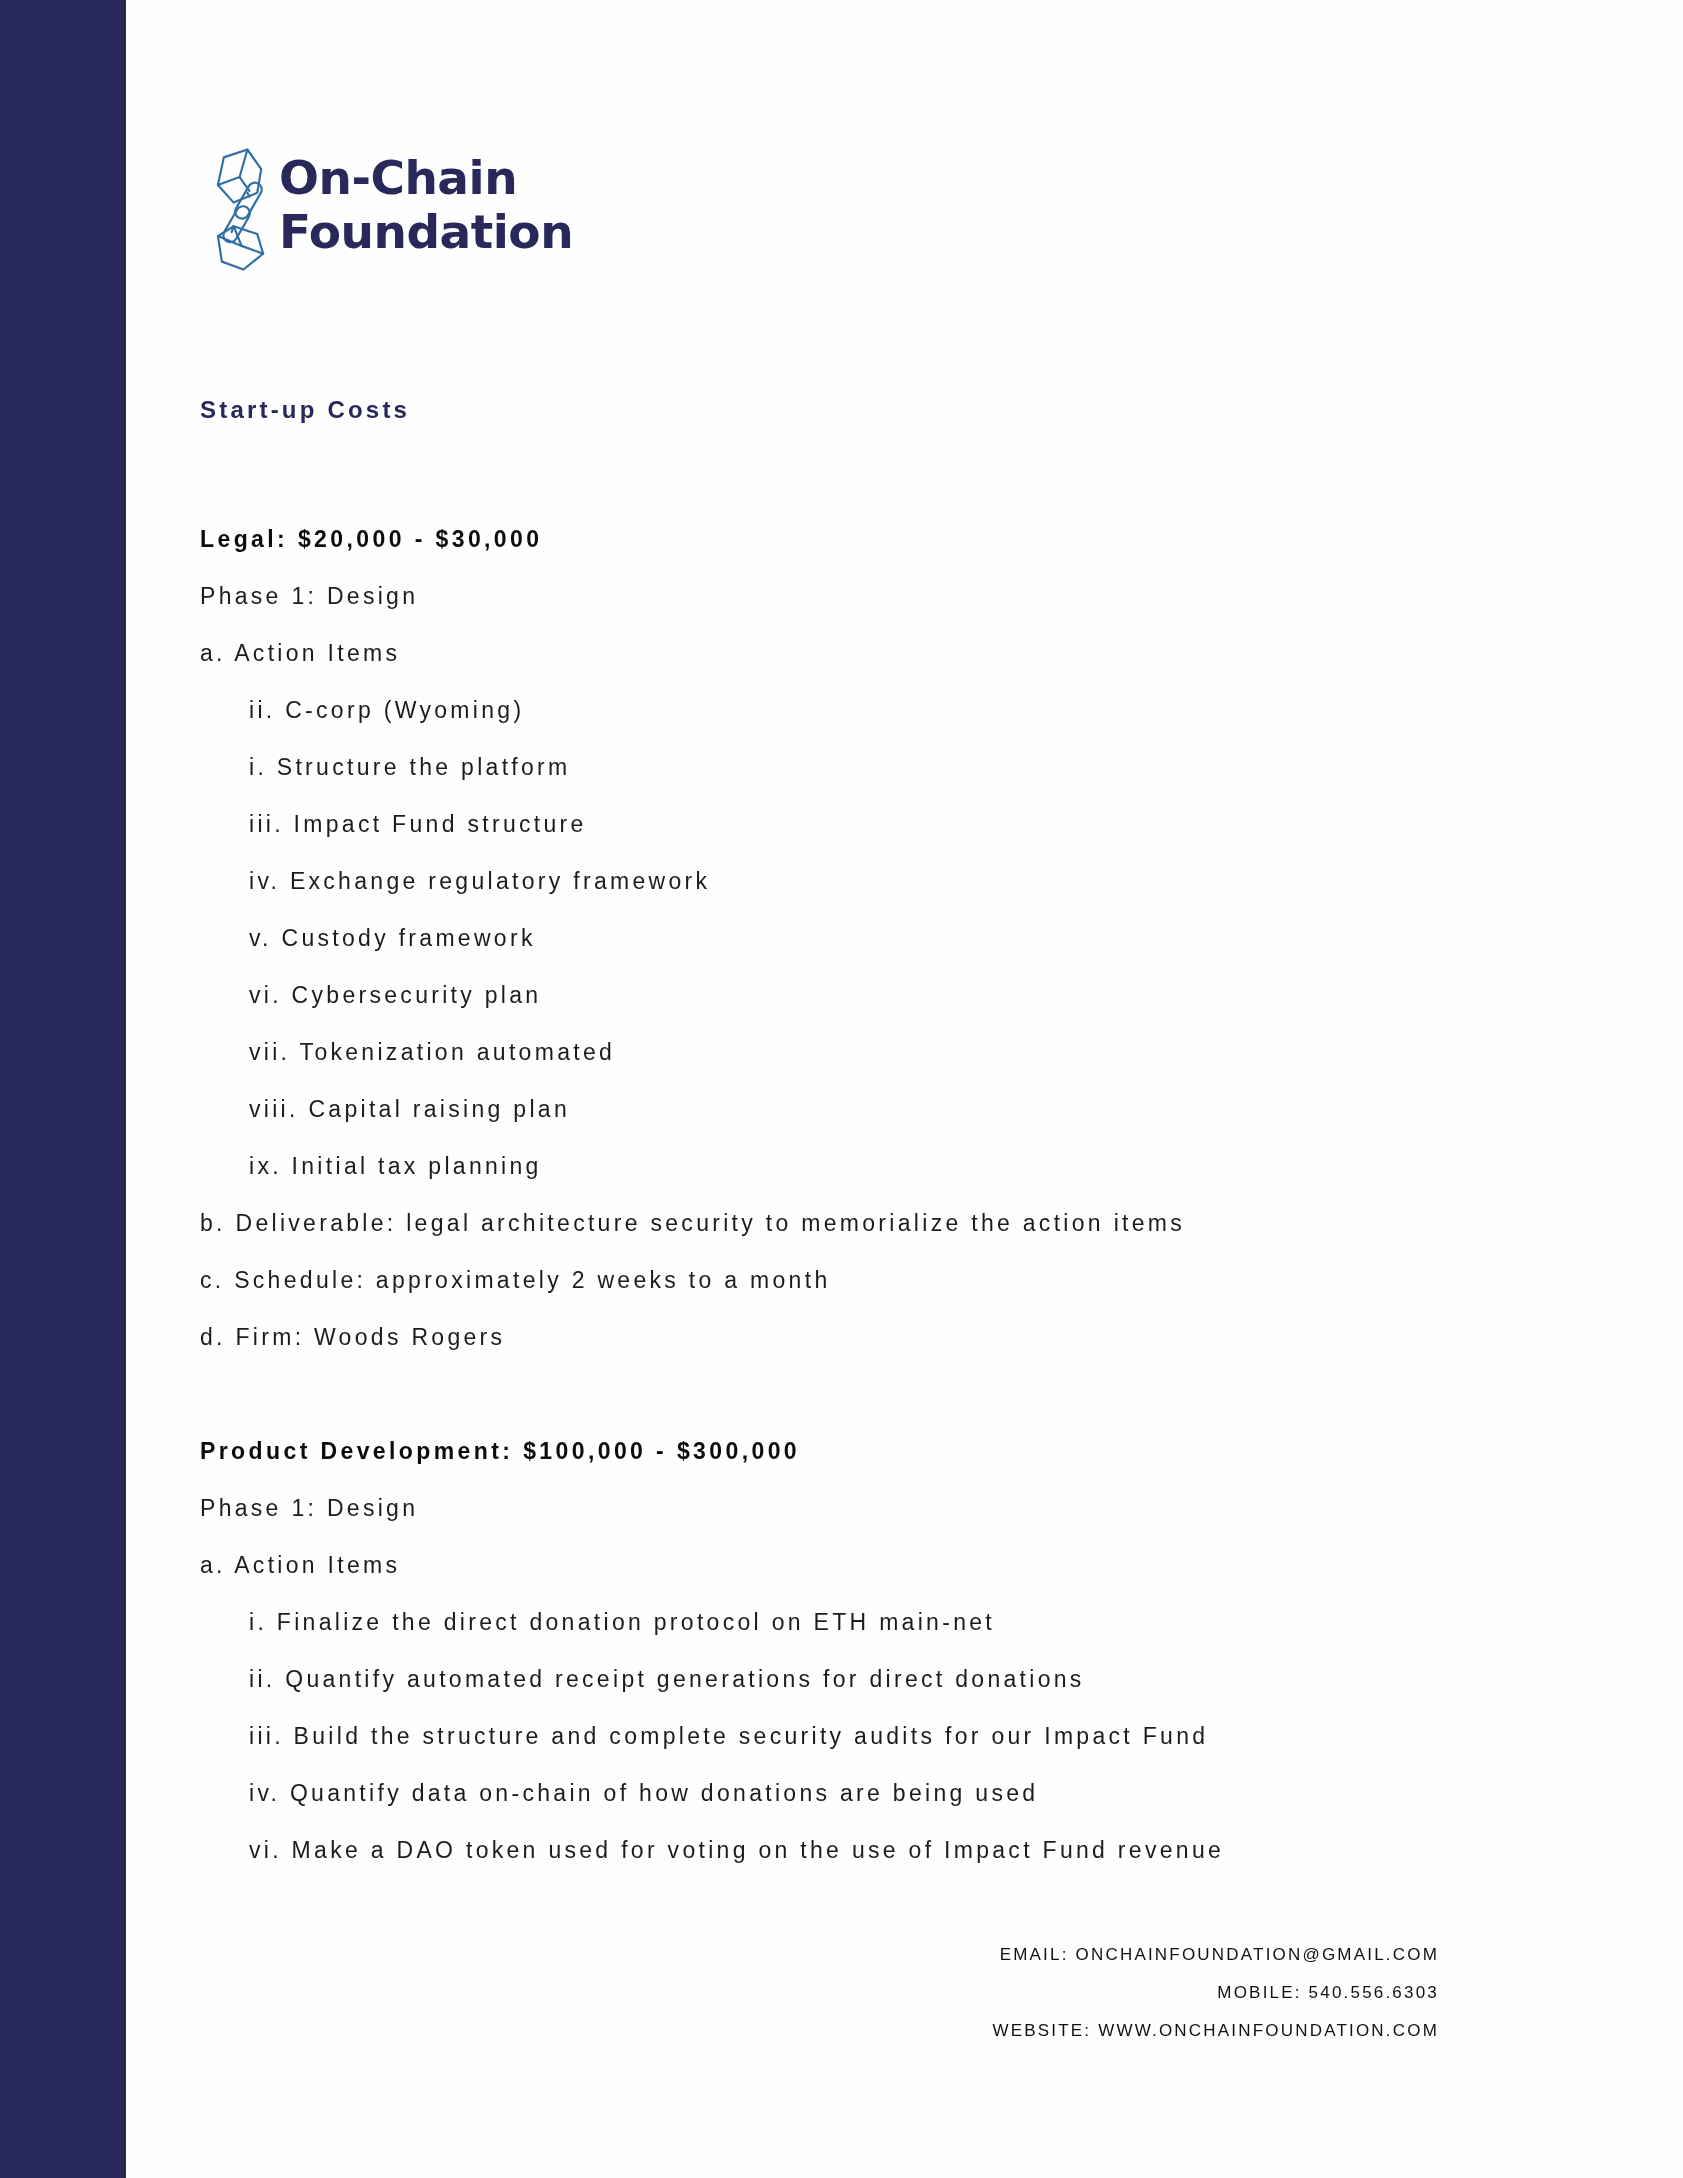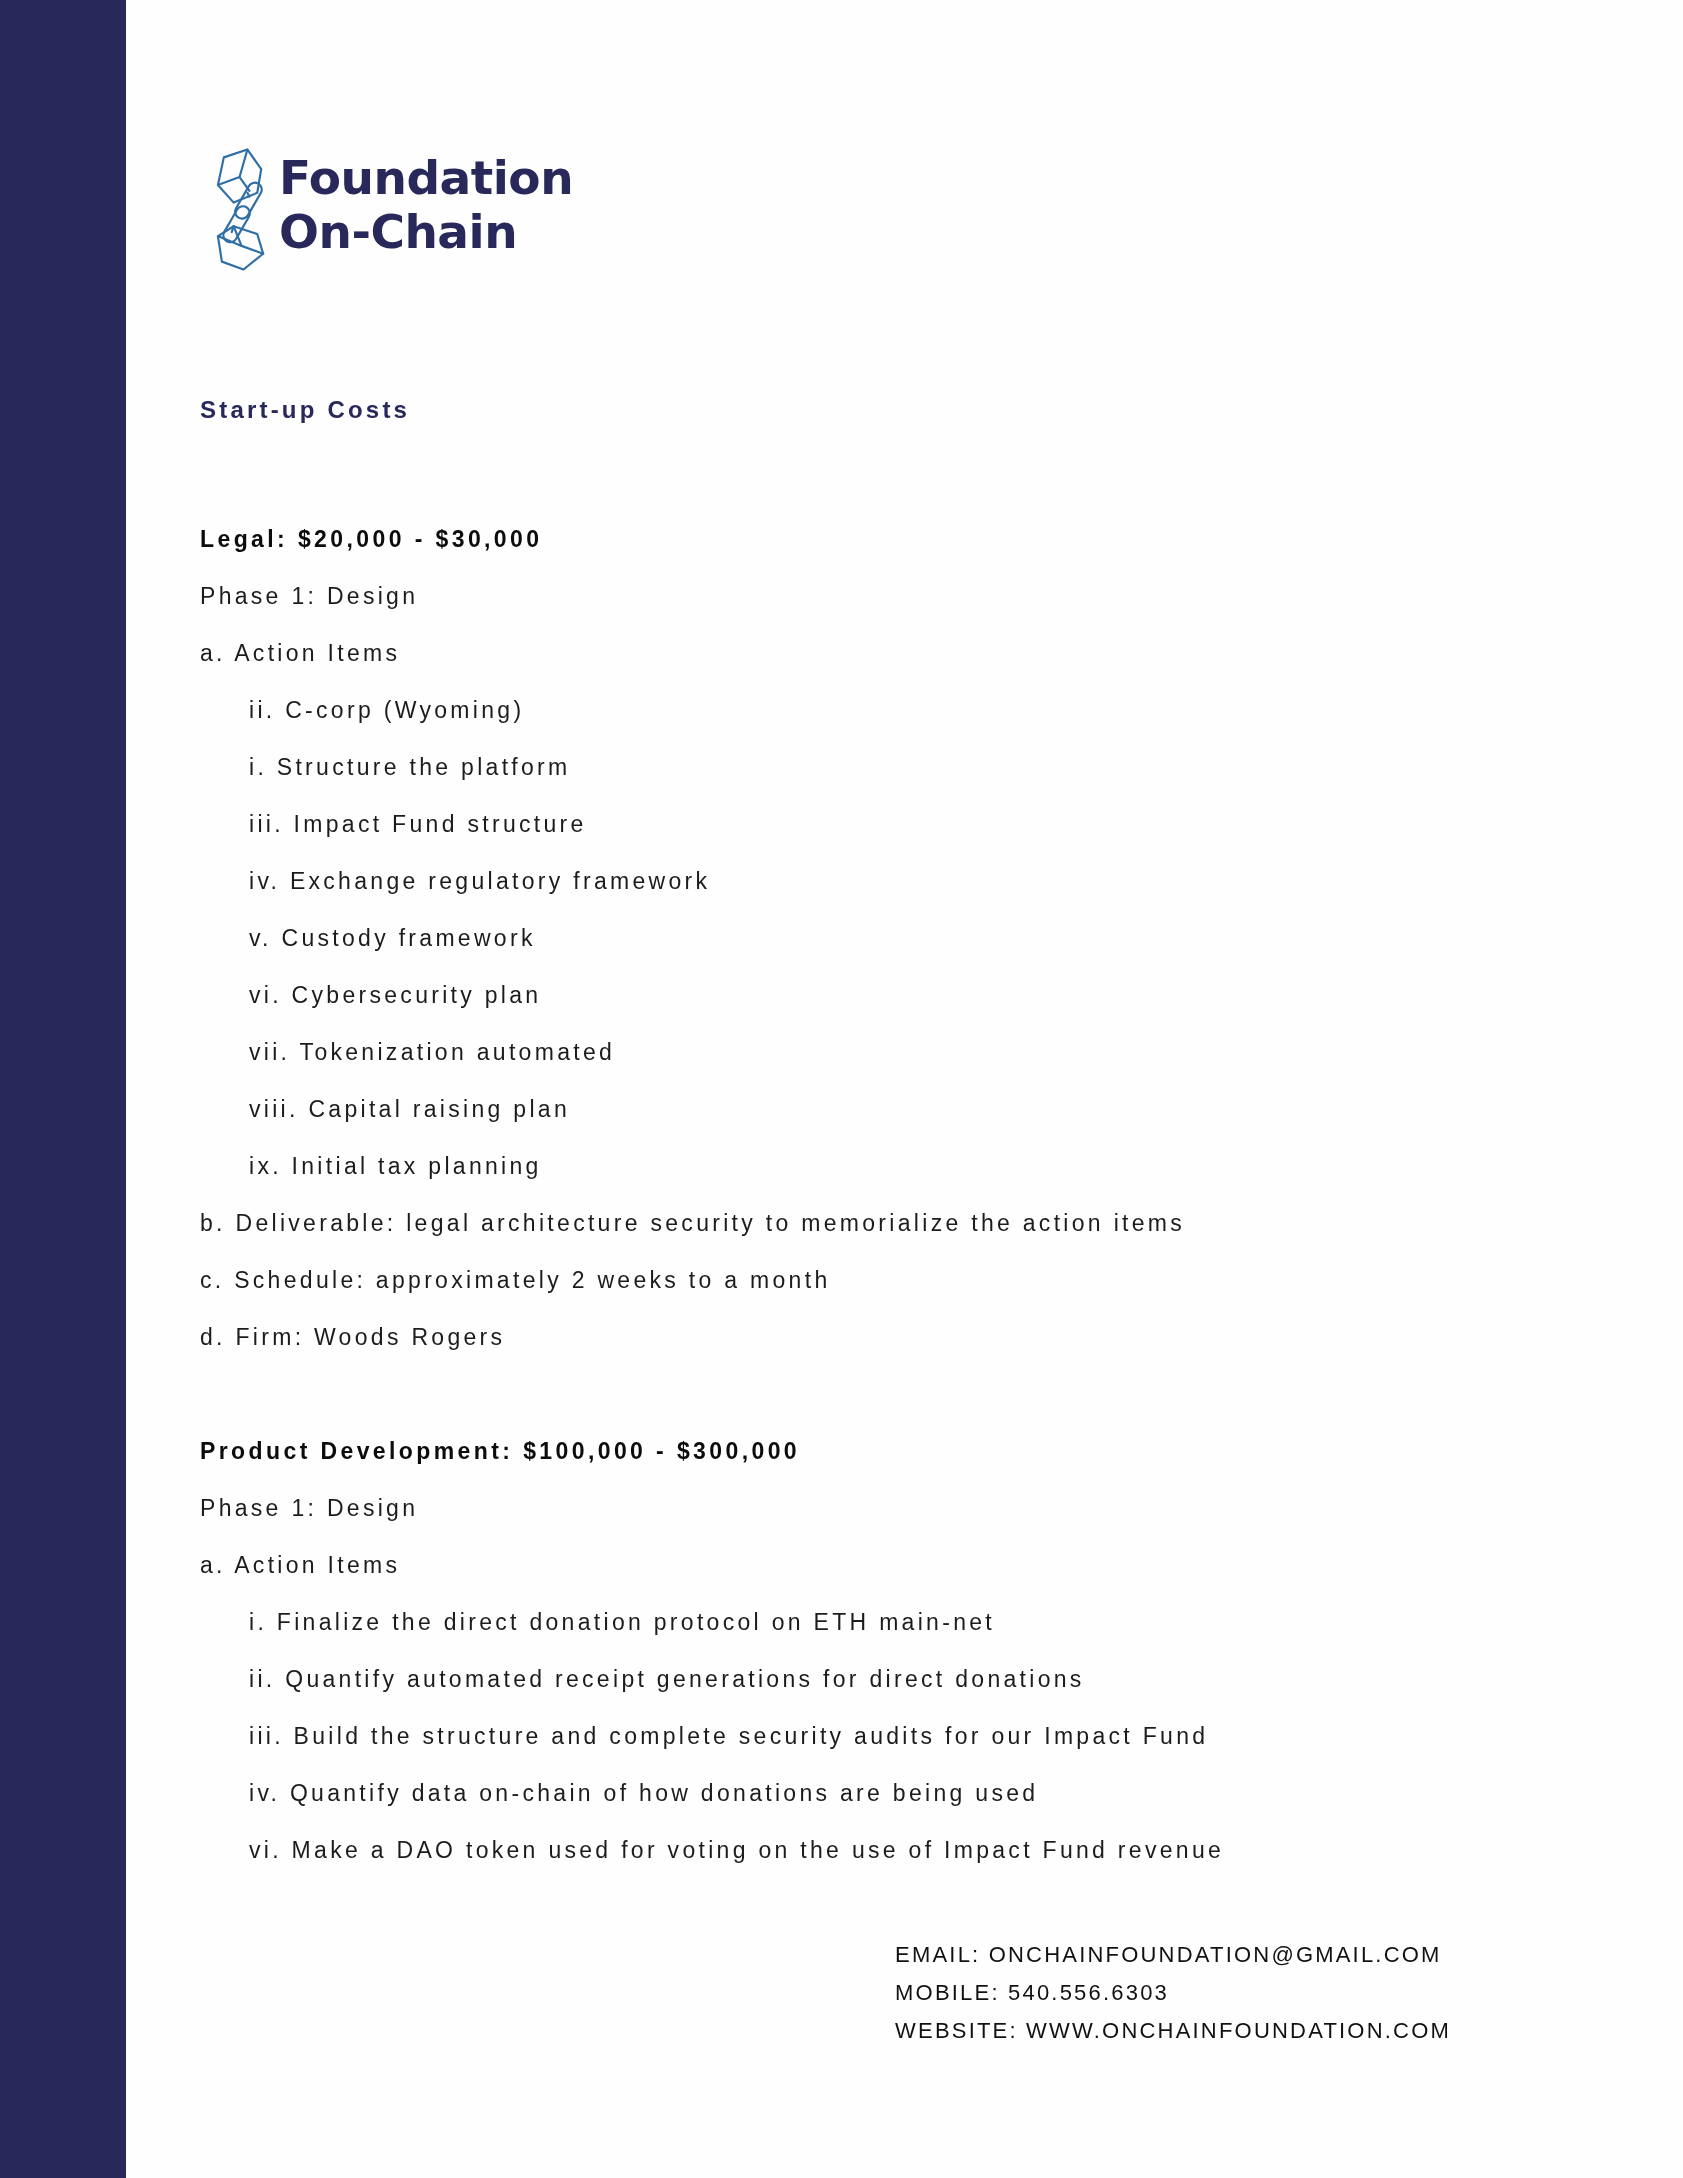--- a/index.html
+++ b/index.html
@@ -82,25 +82,25 @@
   }
   .line.sub {
     padding-left: 49px;
   }
   .spacer {
     height: 57px;
   }
 
   .contact {
     position: absolute;
-    right: 232px;
+    right: 244px;
     top: 1936px;
-    text-align: left;
+    text-align: right;
     font-family: "Liberation Sans", sans-serif;
-    font-size: 22px;
+    font-size: 17px;
     letter-spacing: 2.2px;
     color: #111111;
   }
   .contact div {
     height: 38px;
     line-height: 38px;
     white-space: nowrap;
   }
 </style>
 </head>
@@ -118,22 +118,22 @@
     <path d="M4 90 L20 80 L44 88 L50 108 L30 124 L8 116 Z"></path>
     <path d="M4 90 L28 100 L50 108"></path>
     <path d="M28 100 L20 80"></path>
 
     <rect x="28" y="34" width="14" height="40" rx="7" transform="rotate(30 35 54)"></rect>
     <path d="M34 46 L36 50"></path>
     <rect x="16" y="58" width="14" height="40" rx="7" transform="rotate(30 23 78)"></rect>
     <path d="M20 80 L18 86"></path>
   </svg>
   <div class="logo-text">
+    <div>On-Chain</div>
     <div>Foundation</div>
-    <div>On-Chain</div>
   </div>
 </div>
 
 <div class="section-title">Start-up Costs</div>
 
 <div class="content">
 
   <div>
     <div class="line heading">Legal: $20,000 - $30,000</div>
     <div class="line">Phase 1: Design</div>

